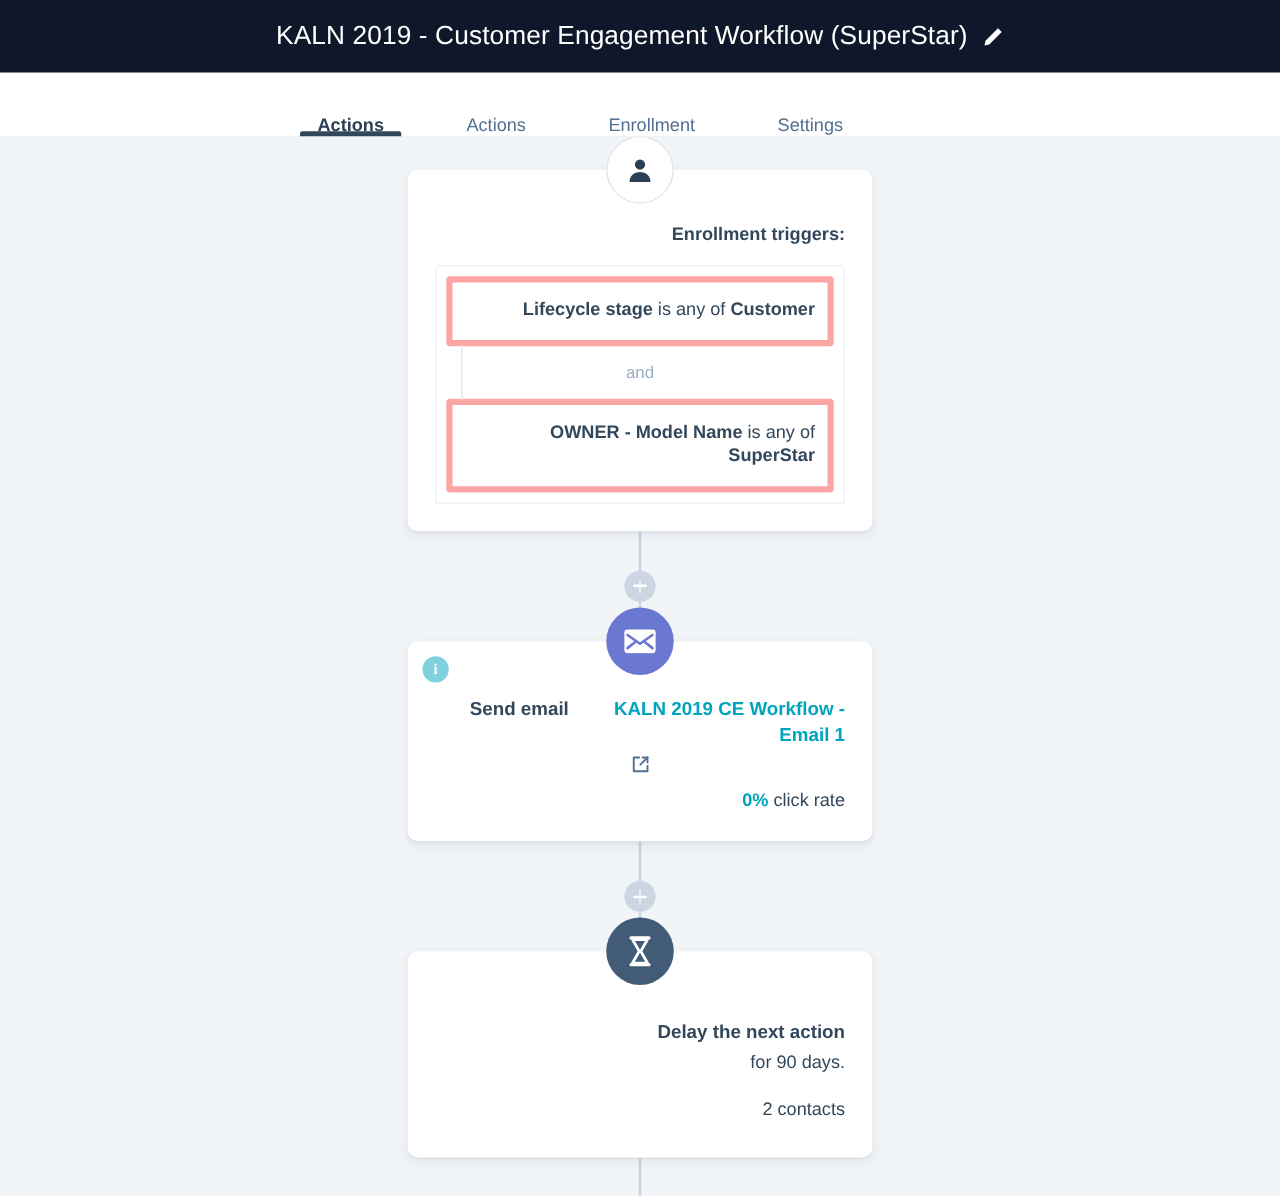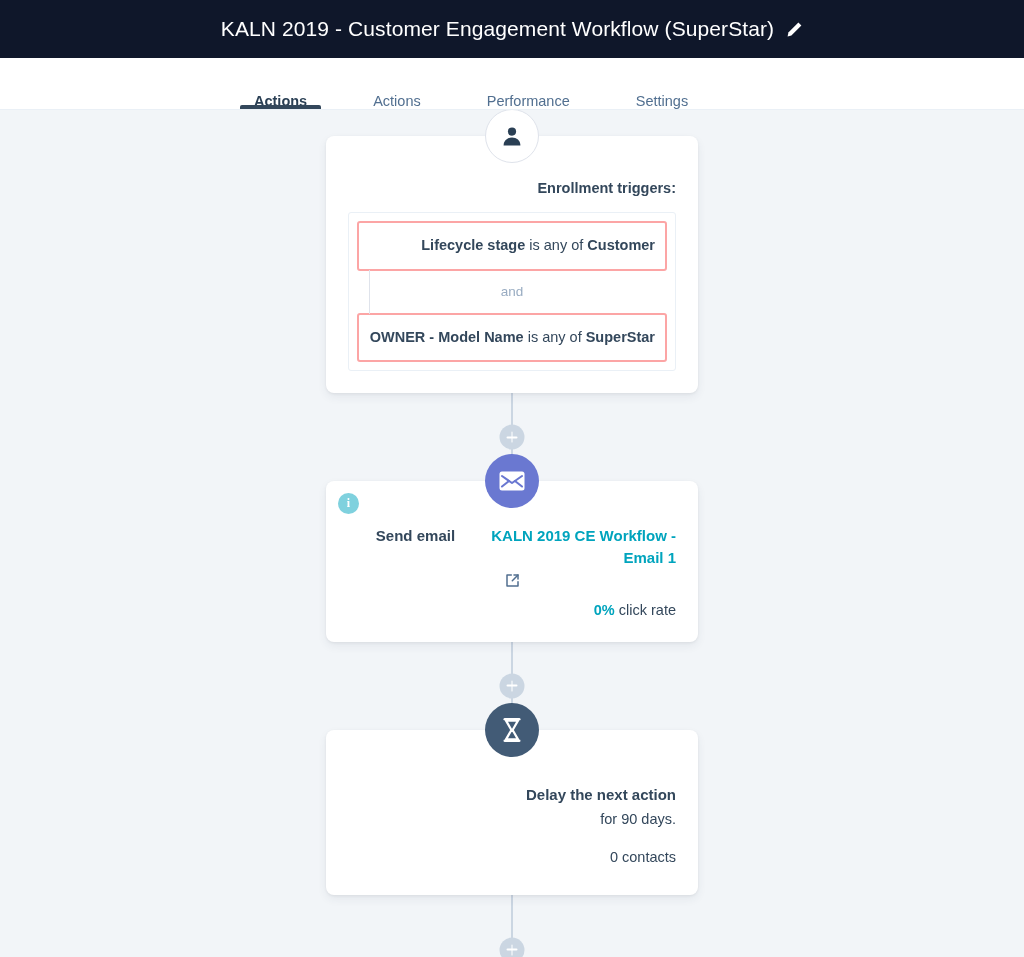--- a/index.html
+++ b/index.html
@@ -140,21 +140,21 @@
     color: #33475b;
     margin-bottom: 16px;
   }
   .filter-group {
     border: 1px solid #eaf0f6;
     border-radius: 3px;
     padding: 8px;
     position: relative;
   }
   .filter-box {
-    border: 2px solid #fca5a5;
+    border: 5px solid #fca5a5;
     border-radius: 3px;
     background: #ffffff;
     padding: 13px 10px;
     font-size: 14.5px;
     color: #33475b;
     line-height: 1.35;
   }
   .filter-box b { font-weight: bold; }
   .filter-box .op { color: #33475b; font-weight: 400; }
   .and-row {
@@ -322,21 +322,21 @@
 </header>
 
 <nav class="tab-bar">
   <div class="tab active">
     <span>Actions</span>
   </div>
   <div class="tab">
     <span>Actions</span>
   </div>
   <div class="tab">
-    <span>Performance</span>
+    <span>Enrollment</span>
   </div>
   <div class="tab">
     <span>Settings</span>
   </div>
 </nav>
 
 <main class="canvas">
   <div class="flow">
 
     <section class="card enrollment-card">
@@ -414,21 +414,21 @@
       <div class="node-icon delay">
         <svg width="22" height="26" viewBox="0 0 22 26">
           <rect x="2.5" y="1" width="17" height="2.6" rx="1.3" fill="#ffffff"></rect>
           <rect x="2.5" y="22.4" width="17" height="2.6" rx="1.3" fill="#ffffff"></rect>
           <path d="M5 3.6 H17 L11.6 13 L17 22.4 H5 L10.4 13 Z" fill="none" stroke="#ffffff" stroke-width="2.2" stroke-linejoin="round"></path>
         </svg>
       </div>
 
       <div class="delay-title">Delay the next action</div>
       <div class="delay-sub">for 90 days.</div>
-      <div class="delay-contacts">0 contacts</div>
+      <div class="delay-contacts">2 contacts</div>
     </section>
 
     <div class="tail-connector">
       <span class="line"></span>
       <button class="plus-btn"></button>
     </div>
 
   </div>
 </main>
 

